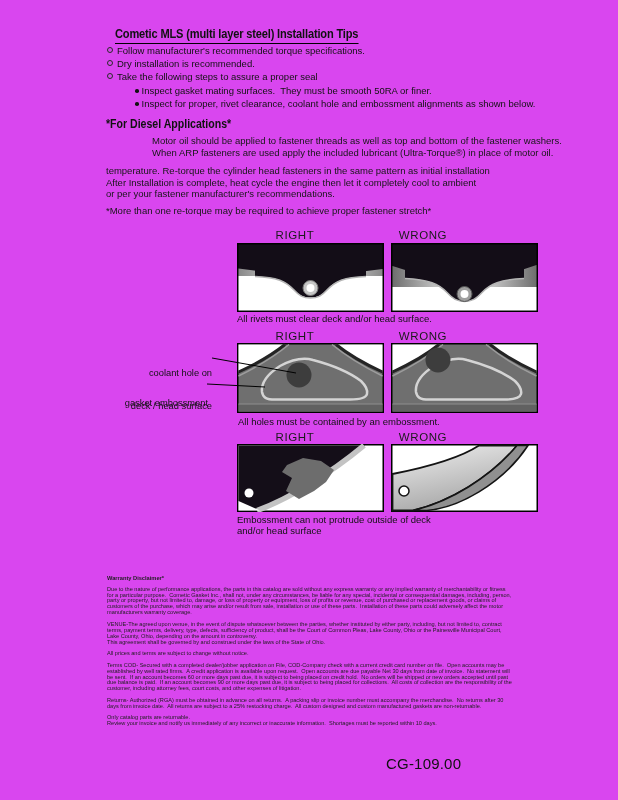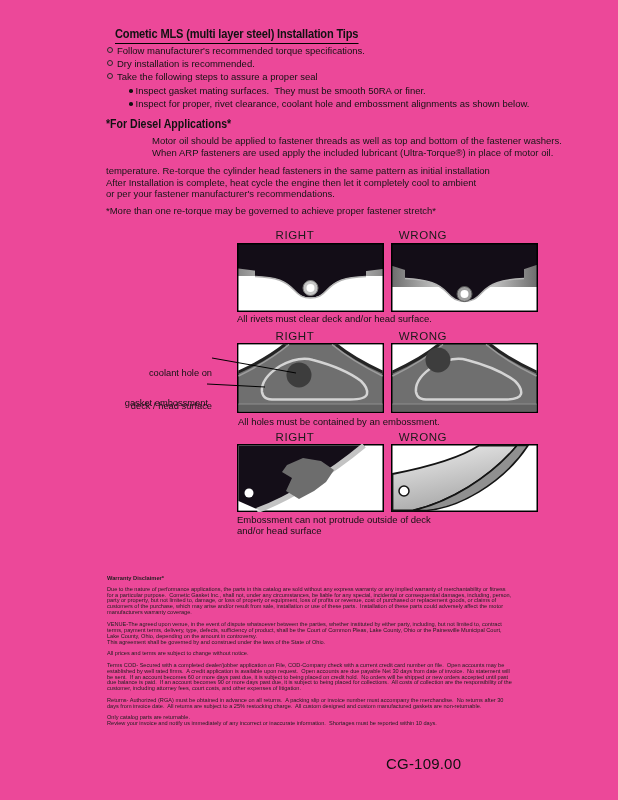--- a/index.html
+++ b/index.html
@@ -1,23 +1,23 @@
 <!DOCTYPE html>
 <html><head>
 <meta charset="utf-8">
 <style>
   html,body{margin:0;padding:0;background:#ffffff;}
-  #page{position:relative;width:618px;height:800px;background:#ec4899;overflow:hidden;
+  #page{position:relative;width:618px;height:800px;background:#d946ef;overflow:hidden;
         font-family:"Liberation Sans","DejaVu Sans",sans-serif;color:#111;}
   .abs{position:absolute;}
   .title{font-size:13.5px;font-weight:bold;white-space:pre;letter-spacing:-0.2px;
          border-bottom:1.8px solid #000;padding-bottom:2px;display:inline-block;
          transform:scaleX(0.82);transform-origin:left top;}
   .bullet-row{font-size:9.5px;line-height:13.2px;white-space:pre;color:#121212;}
-  .sub{margin-left:22px;}
+  .sub{margin-left:28px;}
   .obullet{width:4px;height:4px;border:1px solid #2a2a2a;border-radius:50%;display:inline-block;
            margin-right:4px;vertical-align:1.5px;}
   .fbullet{width:3.5px;height:3.5px;background:#111;border-radius:50%;display:inline-block;
            margin-right:3px;vertical-align:1px;}
   .h2{font-size:12px;font-weight:bold;white-space:pre;transform:scaleX(0.88);transform-origin:left top;}
   .bline{font-size:9.5px;line-height:11.6px;white-space:pre;color:#161616;}
   .dlabel{font-size:11.5px;letter-spacing:0.6px;color:#1a1a1a;text-align:center;width:100px;}
   .caption{font-size:9.5px;white-space:pre;color:#121212;line-height:10.8px;}
   .callout{font-size:9.3px;line-height:11px;text-align:right;white-space:pre;color:#121212;}
   .fineprint{width:406px;color:#1e1e1e;}
@@ -47,21 +47,21 @@
   <div class="abs h2" style="left:106px;top:117px;">*For Diesel Applications*</div>
   <div class="abs" style="left:106px;top:135px;margin-left:46px;">
     <div class="bline">Motor oil should be applied to fastener threads as well as top and bottom of the fastener washers.</div>
     <div class="bline">When ARP fasteners are used apply the included lubricant (Ultra-Torque®) in place of motor oil.</div>
   </div>
   <div class="abs" style="left:106px;top:165px;">
     <div class="bline">temperature. Re-torque the cylinder head fasteners in the same pattern as initial installation</div>
     <div class="bline">After Installation is complete, heat cycle the engine then let it completely cool to ambient</div>
     <div class="bline">or per your fastener manufacturer's recommendations.</div>
   </div>
-  <div class="abs bline" style="left:106px;top:205px;">*More than one re-torque may be governed to achieve proper fastener stretch*</div>
+  <div class="abs bline" style="left:106px;top:205px;">*More than one re-torque may be required to achieve proper fastener stretch*</div>
 
   <div class="abs dlabel" style="left:245px;top:229px;">RIGHT</div>
   <div class="abs dlabel" style="left:373px;top:229px;">WRONG</div>
 
   <div class="abs" style="left:237px;top:243px;">
     <svg width="147" height="69" viewBox="0 0 147 69">
       <defs>
         <linearGradient id="w1a" x1="0" y1="0" x2="1" y2="0">
             <stop offset="0" stop-color="#888"></stop>
             <stop offset="1" stop-color="#e8e8e8"></stop>

